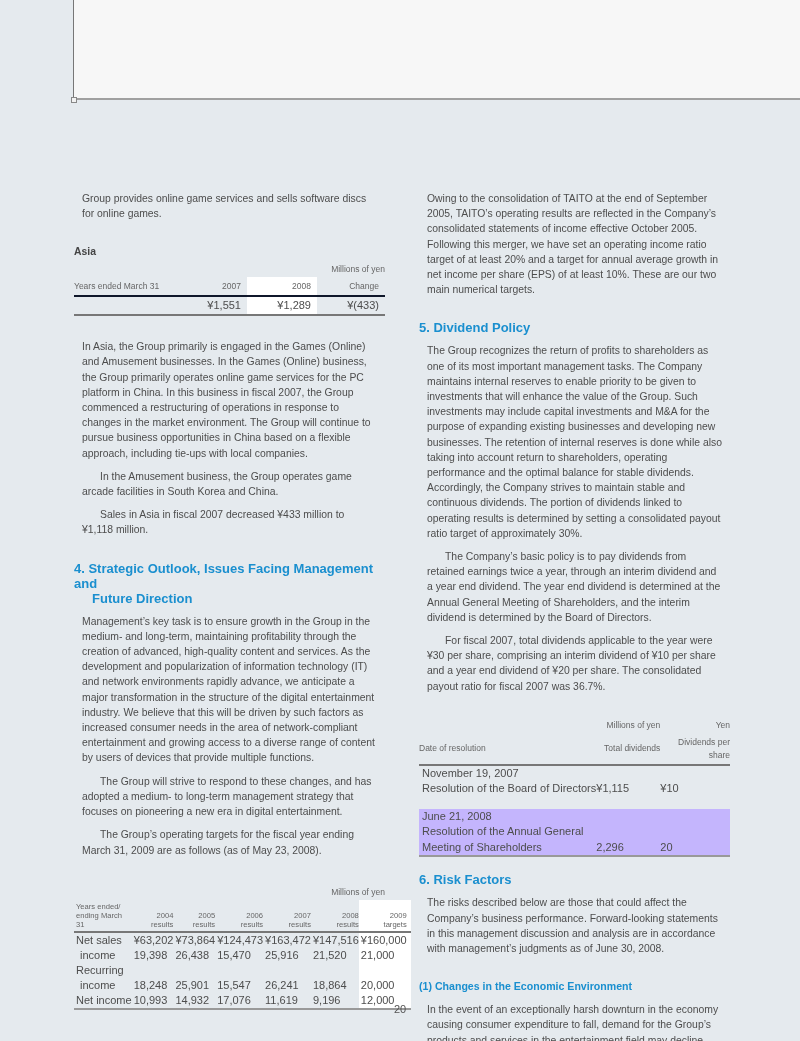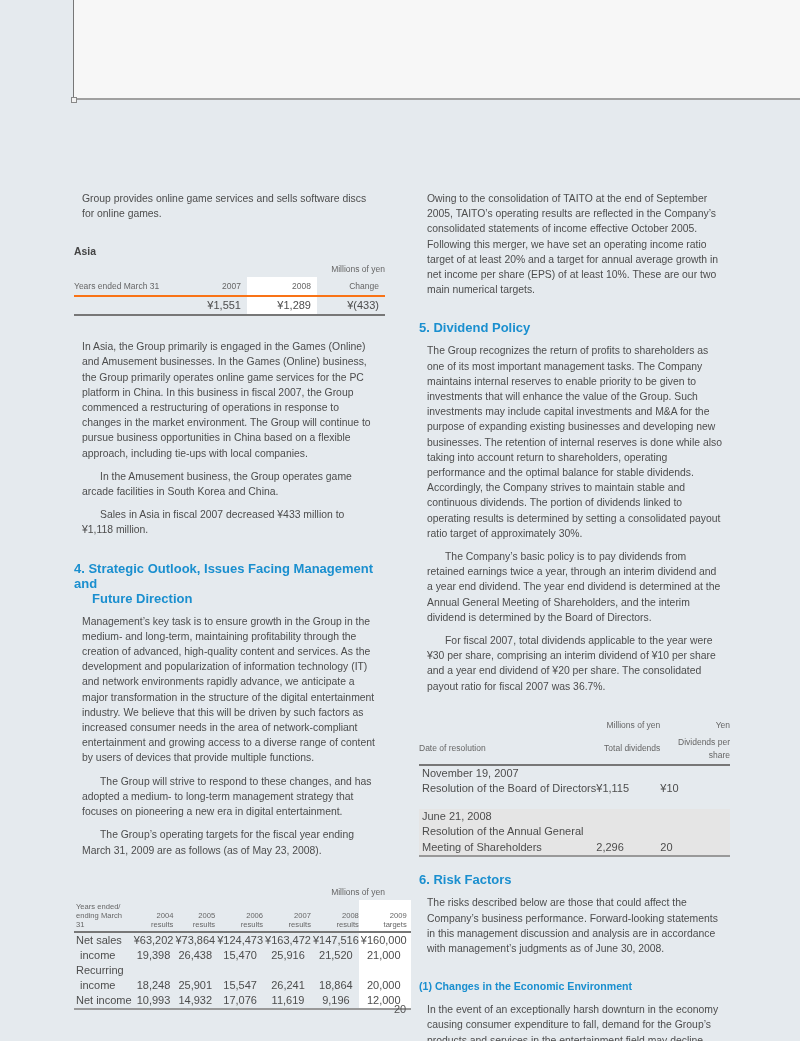--- a/index.html
+++ b/index.html
@@ -24,36 +24,36 @@
   .col.left { left:74px; }
   .col.right { left:419px; }
   p { margin:8px; }
   .ind { text-indent:18px; }
   .gap { height:15px; }
   .sub-h { font-weight:bold; font-size:10.4px; color:#444; margin:0; }
   .sec-h { color:#1a8fcf; font-weight:bold; font-size:13px; line-height:15px; margin:0; }
   .sec-h .hang { padding-left:18px; display:block; }
   .unit { text-align:right; font-size:8.5px; color:#666; }
   table { border-collapse:collapse; width:100%; }
-  .t-asia th { font-weight:normal; font-size:8.5px; color:#666; text-align:right; padding:2px 6px 1px 0; border-bottom:2px solid #f97316; }
+  .t-asia th { font-weight:normal; font-size:8.5px; color:#666; text-align:right; padding:2px 6px 1px 0; border-bottom:2px solid #0f172a; }
   .t-asia th:first-child { text-align:left; padding-left:0; }
   .t-asia td { text-align:right; padding:1px 6px 1px 0; font-size:11px; border-bottom:2px solid #777; }
   .hl { background:#fff; }
   .t-targets th { font-weight:normal; font-size:7.6px; line-height:9px; color:#666; text-align:right; padding:2px 0 2px 2px; border-bottom:2px solid #777; vertical-align:bottom; }
   .t-targets th:first-child { text-align:left; }
-  .t-targets td { text-align:center; padding:0 0 0 2px; font-size:11px; line-height:15px; white-space:nowrap; }
+  .t-targets td { text-align:left; padding:0 0 0 2px; font-size:11px; line-height:15px; white-space:nowrap; }
   .t-targets td:first-child { text-align:left; }
   .t-targets tr:last-child td { border-bottom:2px solid #999; }
   .t-targets td.hl, .t-targets th.hl { padding-right:4px; }
   .t-div th { font-weight:normal; font-size:8.5px; color:#666; text-align:right; padding:2px 0 2px 0; line-height:13px; }
   .t-div th:first-child { text-align:left; }
   .t-div tr.hdr2 th { border-bottom:2px solid #777; }
   .t-div td { font-size:11px; line-height:15.5px; padding:0; white-space:nowrap; }
   .t-div td:first-child { text-align:left; padding-left:3px; }
-  .t-div tr.hl td { background:#e5e5e5; }
+  .t-div tr.hl td { background:#c4b5fd; }
   .t-div tr.hl td:last-child { padding-right:3px; }
   .t-div tr.last td { border-bottom:2px solid #999; }
   .page-num { position:absolute; left:0; width:800px; top:1003px; text-align:center; font-size:11px; color:#555; }
 </style>
 </head>
 <body>
 
 <div class="header-box"></div>
 <div class="corner"></div>
 

